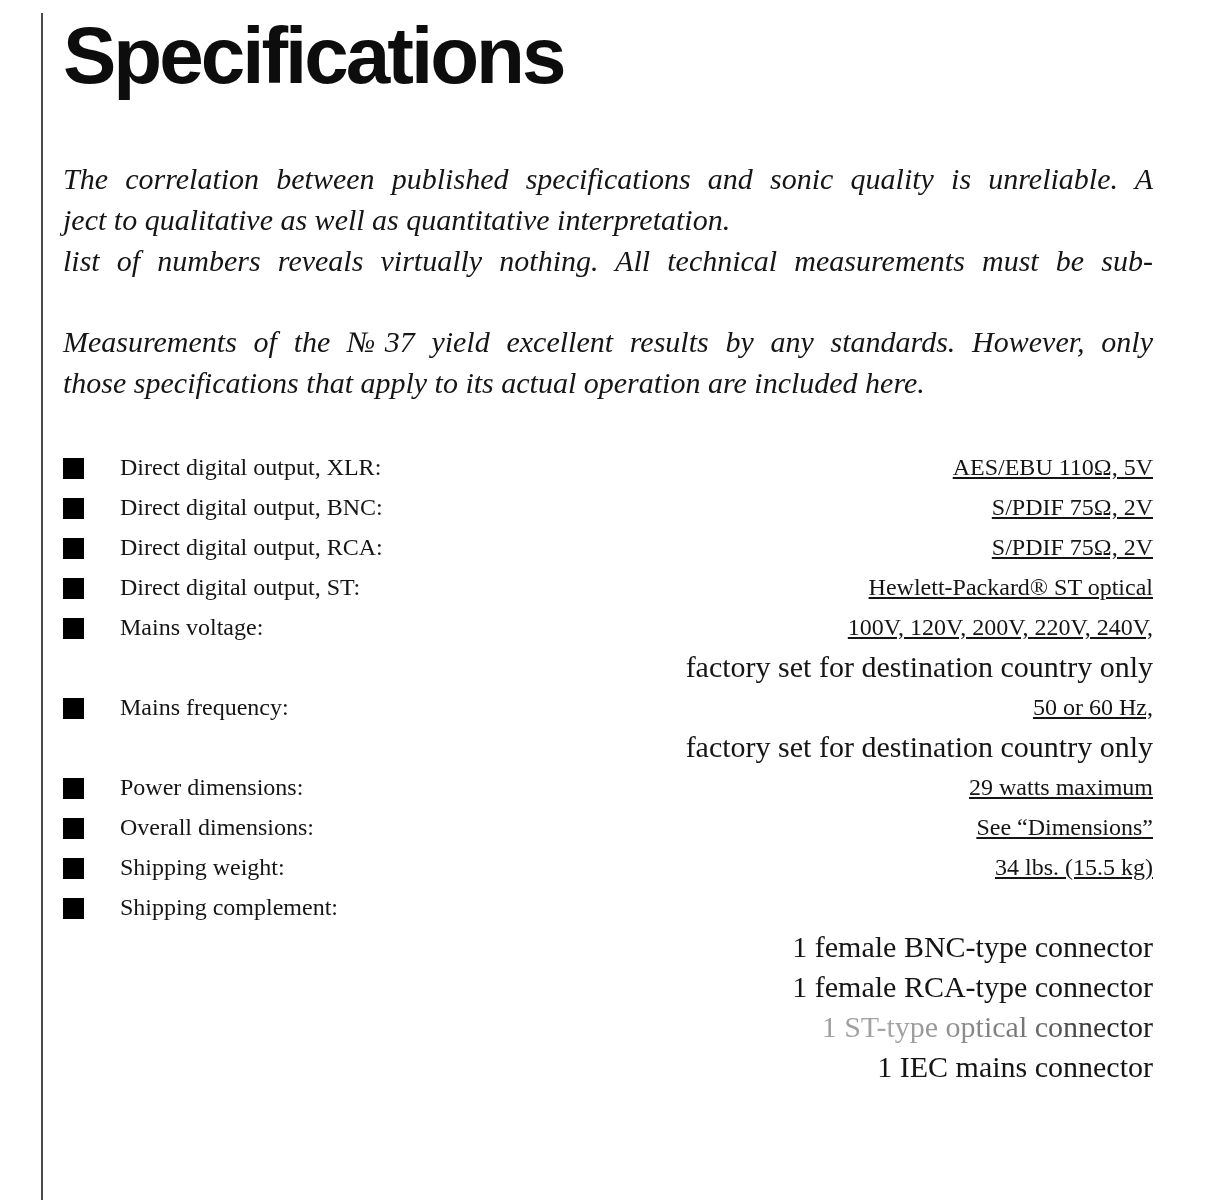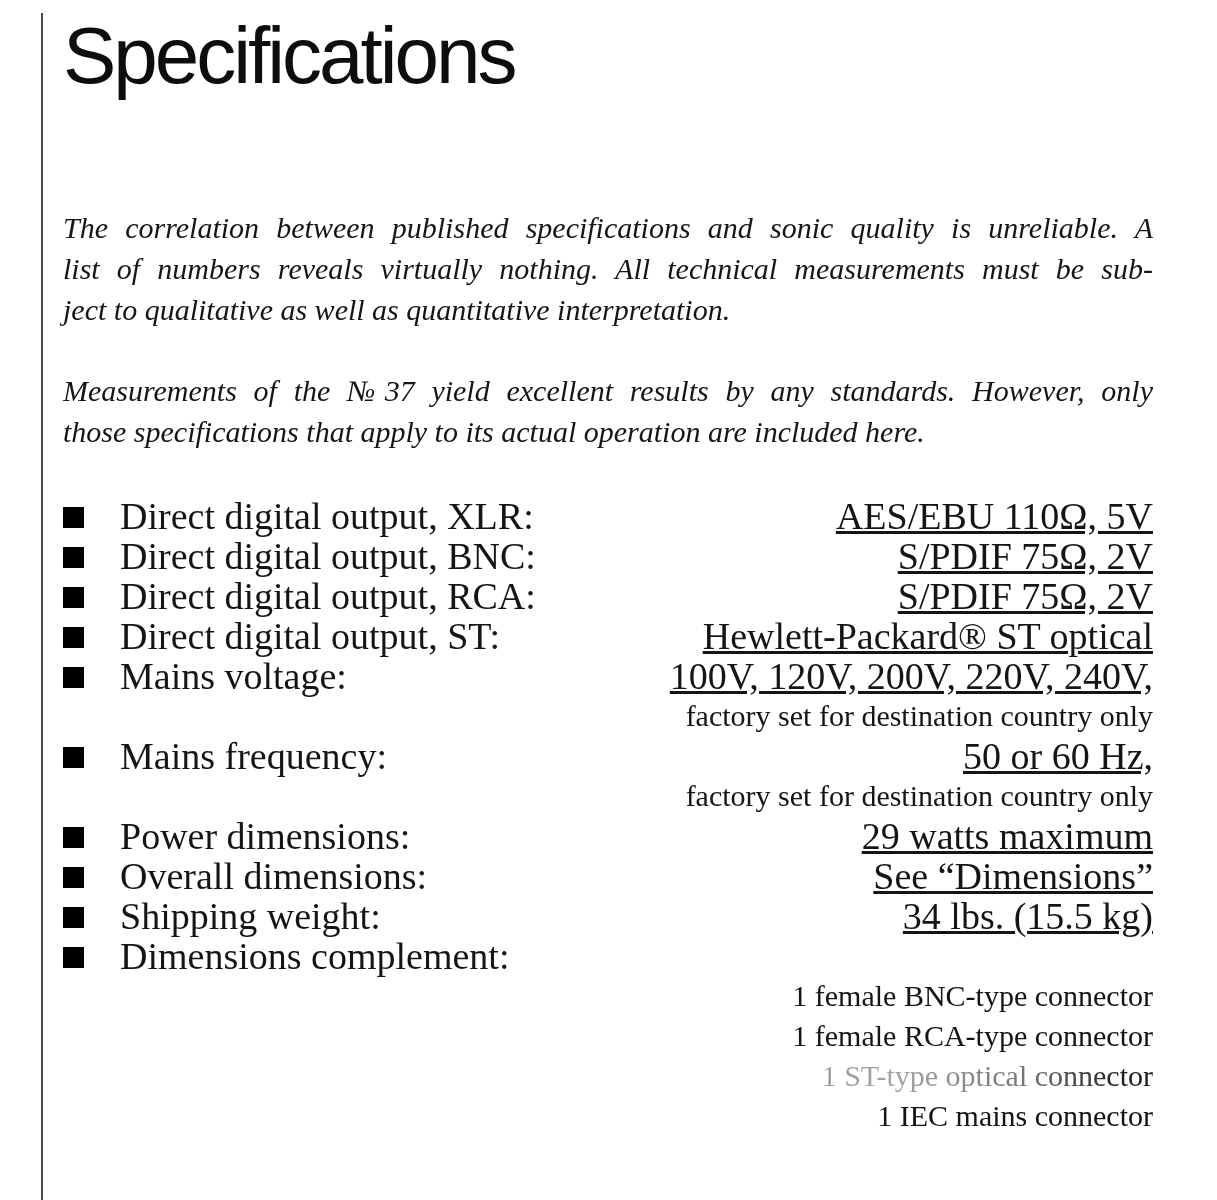--- a/index.html
+++ b/index.html
@@ -16,47 +16,47 @@
     left:41px;top:13px;bottom:0;
     width:2px;
     background:#4a4a4a;
   }
   .content{
     position:absolute;
     left:63px;right:64px;top:0;
   }
   .title{
     font-family:"Liberation Sans", sans-serif;
-    font-weight:normal;
+    font-weight:bold;
     font-size:80px;
     letter-spacing:-3px;
     line-height:1.0;
     margin-top:16px;
     color:#0d0d0d;
     white-space:nowrap;
   }
-  .paragraphs{margin-top:111px;}
+  .paragraphs{margin-top:62px;}
   .para{margin:0;}
   .para + .para{margin-top:40px;font-family:Liberation Serif, serif;}
   .pline{
     display:block;
     font-style:italic;
     font-size:30px;
     line-height:41px;
     white-space:normal;
   }
   .pline.just{
     text-align:justify;
     text-align-last:justify;
   }
   .spec-list{margin-top:44px;}
   .srow{
     display:flex;
     align-items:baseline;
-    font-size:38px;
+    font-size:24px;
     line-height:40px;
   }
   .bullet{
     flex:0 0 auto;
     width:21px;height:21px;
     background:#000000;
     margin-right:36px;
     align-self:center;
     transform:translateY(1px);
   }
@@ -86,22 +86,22 @@
 
 <div class="left-rule"></div>
 
 <div class="content">
 
   <div class="title">Specifications</div>
 
   <div class="paragraphs">
     <p class="para">
       <span class="pline just">The correlation between published specifications and sonic quality is unreliable. A</span>
+      <span class="pline">ject to qualitative as well as quantitative interpretation.</span>
       <span class="pline just">list of numbers reveals virtually nothing. All technical measurements must be sub-</span>
-      <span class="pline">ject to qualitative as well as quantitative interpretation.</span>
     </p>
     <p class="para">
       <span class="pline just">Measurements of the №37 yield excellent results by any standards. However, only</span>
       <span class="pline">those specifications that apply to its actual operation are included here.</span>
     </p>
   </div>
 
   <div class="spec-list">
 
     <div class="srow">
@@ -155,21 +155,21 @@
     </div>
 
     <div class="srow">
       <span class="bullet"></span>
       <span class="slabel">Shipping weight:</span>
       <span class="svalue">34 lbs. (15.5 kg)</span>
     </div>
 
     <div class="srow">
       <span class="bullet"></span>
-      <span class="slabel">Dimensions complement:</span>
+      <span class="slabel">Shipping complement:</span>
     </div>
     <div class="scont">1 female BNC-type connector</div>
     <div class="scont">1 female RCA-type connector</div>
     <div class="scont faded">1 ST-type optical connector</div>
     <div class="scont">1 IEC mains connector</div>
 
   </div>
 </div>
 
 </body></html>

